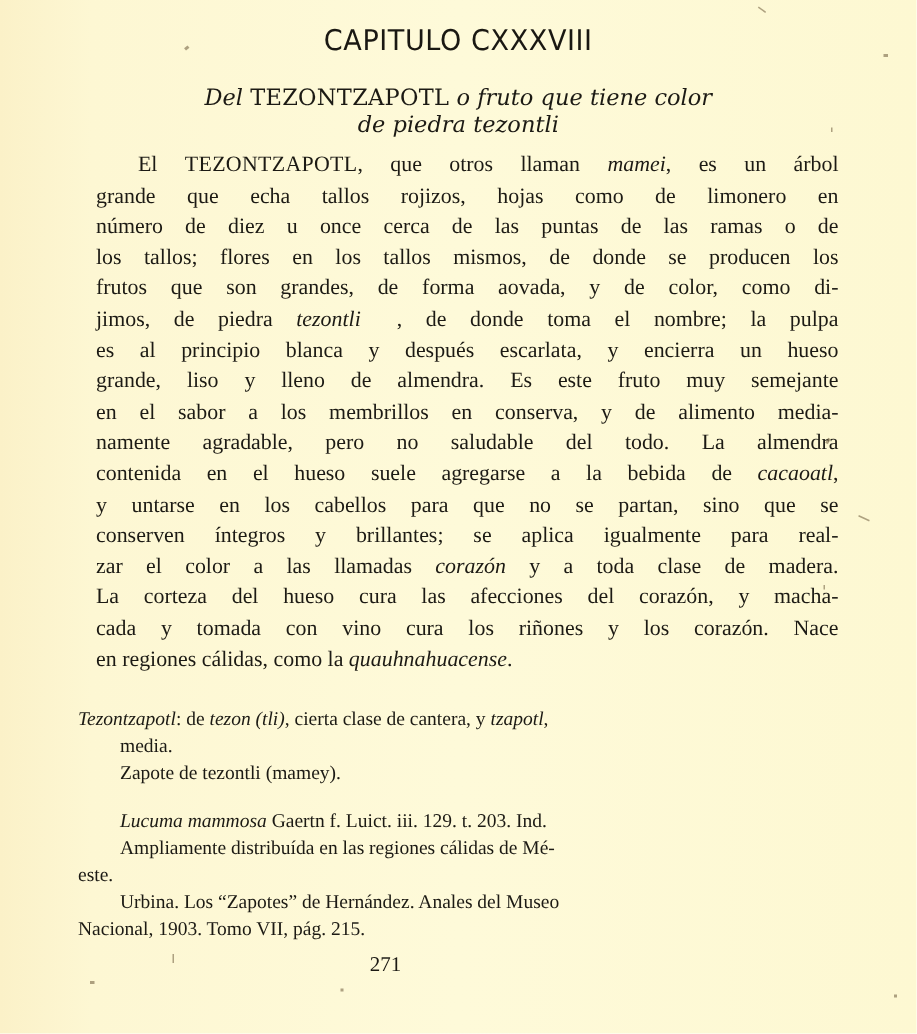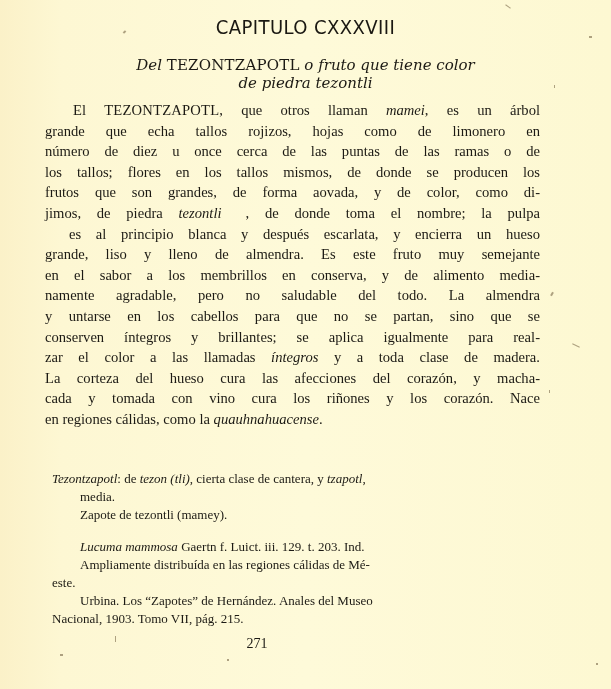--- a/index.html
+++ b/index.html
@@ -47,21 +47,21 @@
     }
     .subtitle i { font-style: italic; }
     .sc {
       font-variant: small-caps;
       font-style: normal;
       letter-spacing: 0.2px;
     }
     .body-text {
       position: absolute;
       top: 100px;
-      left: 45px;
+      left: 64px;
       width: 495px;
       font-size: 14.6px;
       line-height: 20.6px;
       text-align: justify;
       font-family: "Liberation Serif", "DejaVu Serif", serif;
     }
     .body-text .line {
       display: block;
       text-align: justify;
       text-align-last: justify;
@@ -124,27 +124,28 @@
     </div>
   </div>
 
   <div class="body-text" id="body-text">
       <span class="line indent" style="display: block;"><span><span style="white-space: pre;">El </span><span class="sc" style="white-space: pre;">TEZONTZAPOTL</span><span style="white-space: pre;">, que otros llaman </span><i style="white-space: pre;">mamei</i><span style="white-space: pre;">, es un árbol</span></span></span>
       <span class="line" style="display: block;"><span><span>grande que echa tallos rojizos, hojas como de limonero en</span></span></span>
       <span class="line" style="display: block;"><span><span>número de diez u once cerca de las puntas de las ramas o de</span></span></span>
       <span class="line" style="display: block;"><span><span>los tallos; flores en los tallos mismos, de donde se producen los</span></span></span>
       <span class="line" style="display: block;"><span><span>frutos que son grandes, de forma aovada, y de color, como di-</span></span></span>
       <span class="line" style="display: block;"><span><span style="white-space: pre;">jimos, de piedra </span><i style="white-space: pre;">tezontli</i><span style="white-space: pre; padding-left: 24px;">, de donde toma el nombre; la pulpa</span></span></span>
-      <span class="line" style="display: block; margin-left: 24px;"><span><span>es al principio blanca y después escarlata, y encierra un hueso</span></span></span>
+      <span class="line" style="display: block;"><span><span>es al principio blanca y después escarlata, y encierra un hueso</span></span></span>
       <span class="line" style="display: block;"><span><span>grande, liso y lleno de almendra.  Es este fruto muy semejante</span></span></span>
       <span class="line" style="display: block;"><span><span>en el sabor a los membrillos en conserva, y de alimento media-</span></span></span>
       <span class="line" style="display: block;"><span><span>namente agradable, pero no saludable del todo.  La almendra</span></span></span>
+      <span class="line" style="display: block;"><span><span style="white-space: pre;">contenida en el hueso suele agregarse a la bebida de </span><i style="white-space: pre;">cacaoatl</i><span style="white-space: pre;">,</span></span></span>
       <span class="line" style="display: block;"><span><span>y untarse en los cabellos para que no se partan, sino que se</span></span></span>
       <span class="line" style="display: block;"><span><span>conserven íntegros y brillantes; se aplica igualmente para real-</span></span></span>
-      <span class="line" style="display: block;"><span><span style="white-space: pre;">zar el color a las llamadas </span><i style="white-space: pre;">íntegros</i><span style="white-space: pre;"> y a toda clase de madera.</span></span></span>
+      <span class="line" style="display: block;"><span><span style="white-space: pre;">zar el color a las llamadas </span><i style="white-space: pre;">corazón</i><span style="white-space: pre;"> y a toda clase de madera.</span></span></span>
       <span class="line" style="display: block;"><span><span>La corteza del hueso cura las afecciones del corazón, y macha-</span></span></span>
       <span class="line" style="display: block;"><span><span>cada y tomada con vino cura los riñones y los corazón.  Nace</span></span></span>
       <span class="line last"><span style="white-space: pre;">en regiones cálidas, como la </span><i style="white-space: pre;">quauhnahuacense</i><span style="white-space: pre;">.</span></span>
     </div>
 
   <div class="notes">
     <span class="note-line">
       <i>Tezontzapotl</i><span>: de </span><i>tezon (tli)</i><span>, cierta clase de cantera, y </span><i>tzapotl</i><span>,</span>
     </span>
     <span class="note-line note-indent">media.</span>

